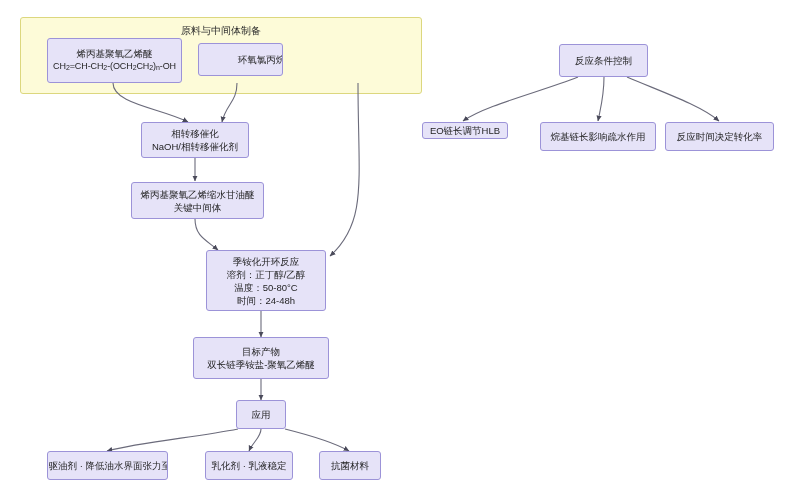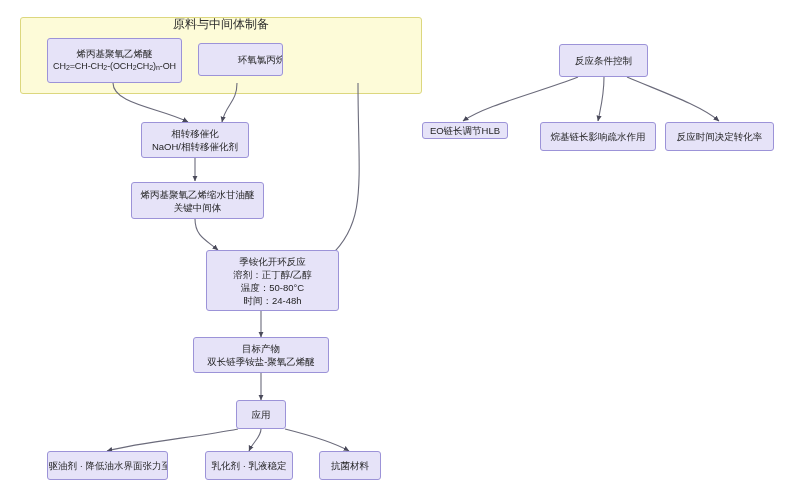--- a/index.html
+++ b/index.html
@@ -26,25 +26,25 @@
     pointer-events: none;
   }
   .subgraph {
     position: absolute;
     background: #fdfbd8;
     border: 1px solid #dcd77e;
     border-radius: 3px;
   }
   .subgraph-title {
     position: absolute;
-    top: 0;
+    top: 6px;
     left: 0;
     width: 100%;
     text-align: center;
-    font-size: 12px;
+    font-size: 10px;
     color: #2b2b2b;
     line-height: 13px;
   }
   .node {
     position: absolute;
     box-sizing: border-box;
     background: #e6e3f8;
     border: 1px solid #9c93d8;
     border-radius: 3px;
     display: flex;
@@ -120,28 +120,28 @@
   <div class="node" style="left:141px; top:122px; width:108px; height:36px;">
     <div class="line">相转移催化</div>
     <div class="line">NaOH/相转移催化剂</div>
   </div>
 
   <div class="node" style="left:131px; top:182px; width:133px; height:37px;">
     <div class="line">烯丙基聚氧乙烯缩水甘油醚</div>
     <div class="line">关键中间体</div>
   </div>
 
-  <div class="node" style="left:206px; top:250px; width:133px; height:61px;">
+  <div class="node" style="left:206px; top:250px; width:120px; height:61px;">
     <div class="line">季铵化开环反应</div>
     <div class="line">溶剂：正丁醇/乙醇</div>
     <div class="line">温度：50-80°C</div>
     <div class="line">时间：24-48h</div>
   </div>
 
-  <div class="node" style="left:193px; top:337px; width:136px; height:36px;">
+  <div class="node" style="left:193px; top:337px; width:136px; height:42px;">
     <div class="line">目标产物</div>
     <div class="line">双长链季铵盐-聚氧乙烯醚</div>
   </div>
 
   <div class="node" style="left:236px; top:400px; width:50px; height:29px;">
     <div class="line">应用</div>
   </div>
 
   <div class="node clip" style="left:47px; top:451px; width:121px; height:29px;">
     <div class="line">驱油剂 · 降低油水界面张力至</div>

